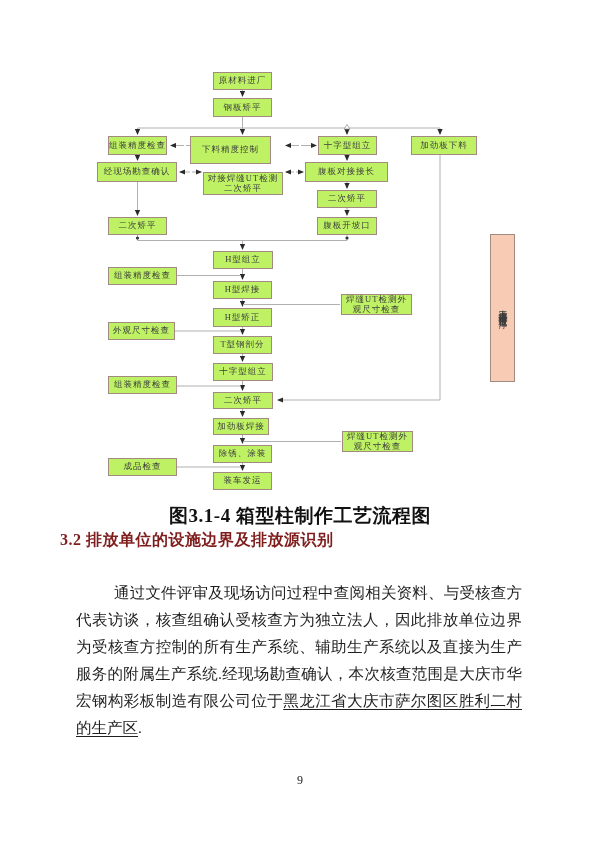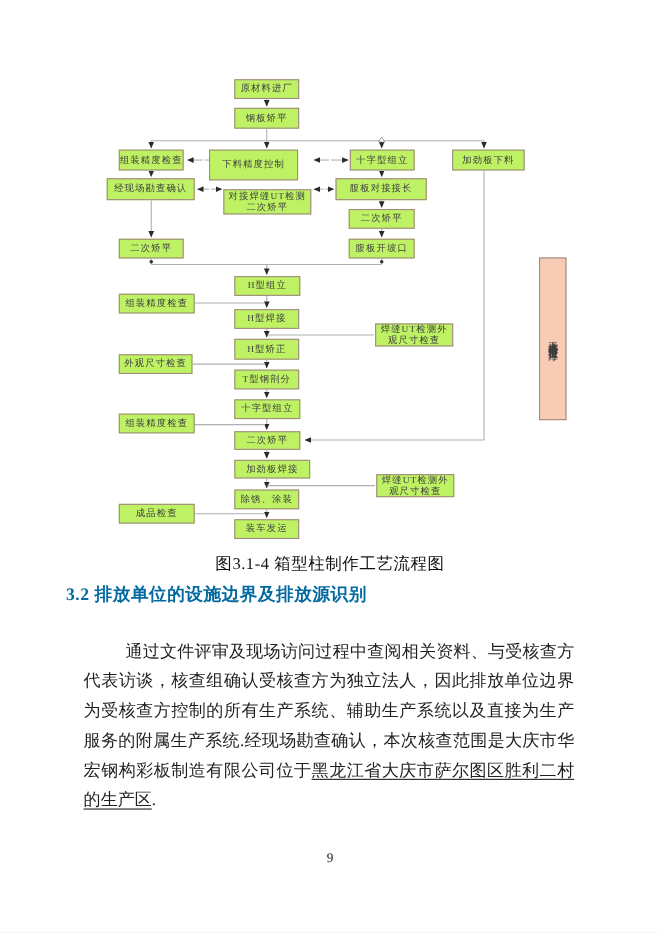--- a/index.html
+++ b/index.html
@@ -17,25 +17,25 @@
   }
   .vnote{
     position:absolute;z-index:2;box-sizing:border-box;
     background:#f8ccb4;border:1px solid #a18a80;
     writing-mode:vertical-rl;text-orientation:upright;
     display:flex;align-items:center;justify-content:center;
     font-size:9px;letter-spacing:0.6px;color:#3d3d3d;
   }
   .caption{
     position:absolute;left:0;right:0;top:503px;text-align:center;
-    font-weight:normal;font-size:15px;color:#111;letter-spacing:0.5px;z-index:2;
+    font-weight:bold;font-size:19px;color:#111;letter-spacing:0.5px;z-index:2;
   }
   .heading{
     position:absolute;left:60px;top:530px;font-size:16px;font-weight:bold;
-    color:#0369a1;letter-spacing:0.5px;z-index:2;
+    color:#7f1d1d;letter-spacing:0.5px;z-index:2;
   }
   .bodytext{
     position:absolute;left:60px;width:478px;top:563px;z-index:2;
     font-size:15.5px;line-height:27px;color:#1f1f1f;text-align:justify;
   }
   .bodytext p{margin:16px;text-indent:38px;}
   .ul{text-decoration:underline;text-underline-offset:3px;}
   .pagenum{
     position:absolute;left:0;right:0;top:773px;text-align:center;
     font-size:12px;color:#222;z-index:2;
@@ -118,21 +118,21 @@
   <div class="fbox" style="left:108px;top:267px;width:69px;height:18px">组装精度检查</div>
   <div class="fbox" style="left:213px;top:281px;width:59px;height:18px">H型焊接</div>
   <div class="fbox" style="left:341px;top:294px;width:71px;height:21px">焊缝UT检测外
 观尺寸检查</div>
   <div class="fbox" style="left:213px;top:308px;width:59px;height:19px">H型矫正</div>
   <div class="fbox" style="left:108px;top:322px;width:67px;height:18px">外观尺寸检查</div>
   <div class="fbox" style="left:213px;top:336px;width:59px;height:18px">T型钢剖分</div>
   <div class="fbox" style="left:213px;top:363px;width:60px;height:18px">十字型组立</div>
   <div class="fbox" style="left:108px;top:376px;width:69px;height:18px">组装精度检查</div>
   <div class="fbox" style="left:213px;top:392px;width:60px;height:17px">二次矫平</div>
-  <div class="fbox" style="left:213px;top:418px;width:69px;height:17px">加劲板焊接</div>
+  <div class="fbox" style="left:213px;top:418px;width:56px;height:17px">加劲板焊接</div>
   <div class="fbox" style="left:342px;top:431px;width:71px;height:21px">焊缝UT检测外
 观尺寸检查</div>
   <div class="fbox" style="left:213px;top:445px;width:59px;height:18px">除锈、涂装</div>
   <div class="fbox" style="left:108px;top:458px;width:69px;height:18px">成品检查</div>
   <div class="fbox" style="left:213px;top:472px;width:59px;height:18px">装车发运</div>
 
   <div class="vnote" style="left:490px;top:234px;width:25px;height:148px">上道工序合格后方可进行下一道工序</div>
 
   <div class="caption">图3.1-4 箱型柱制作工艺流程图</div>
 

